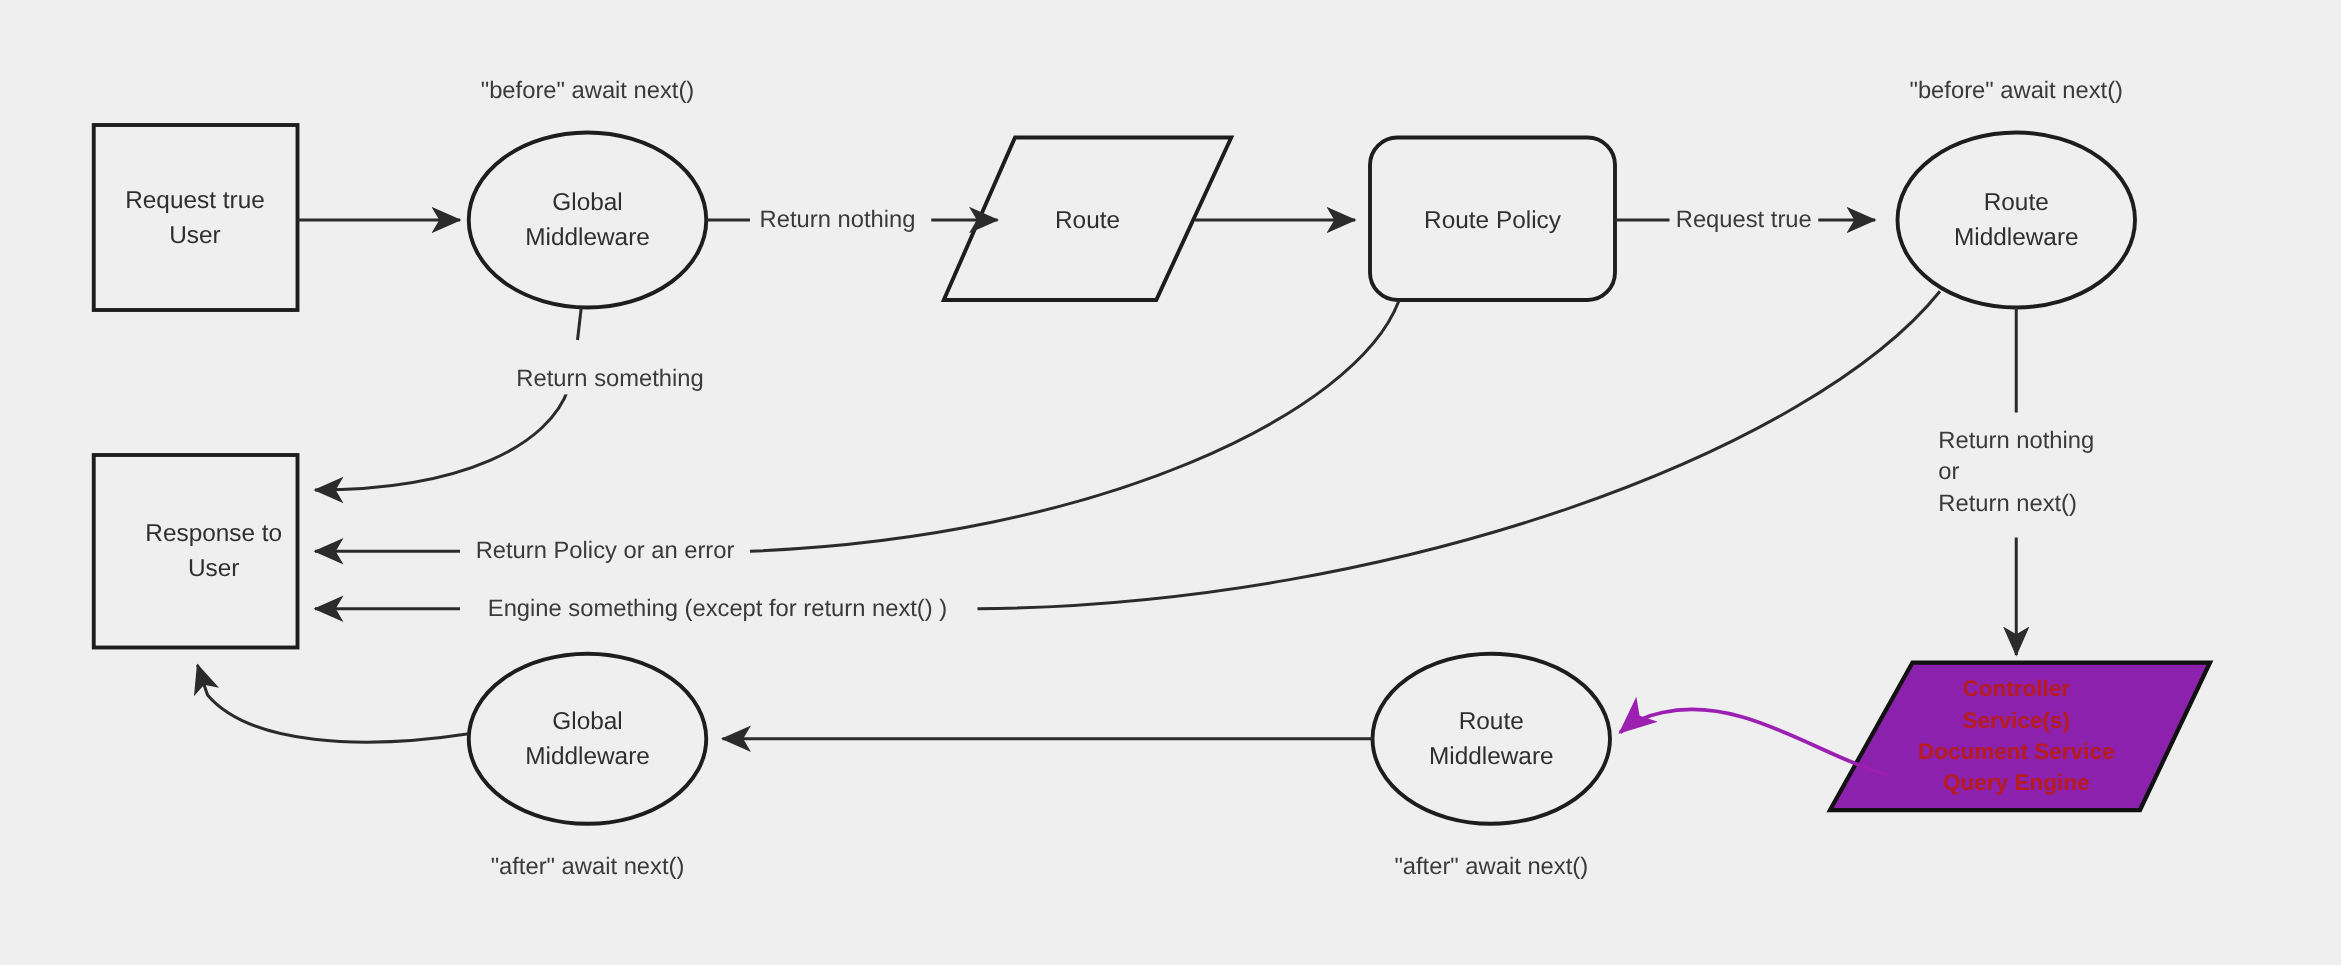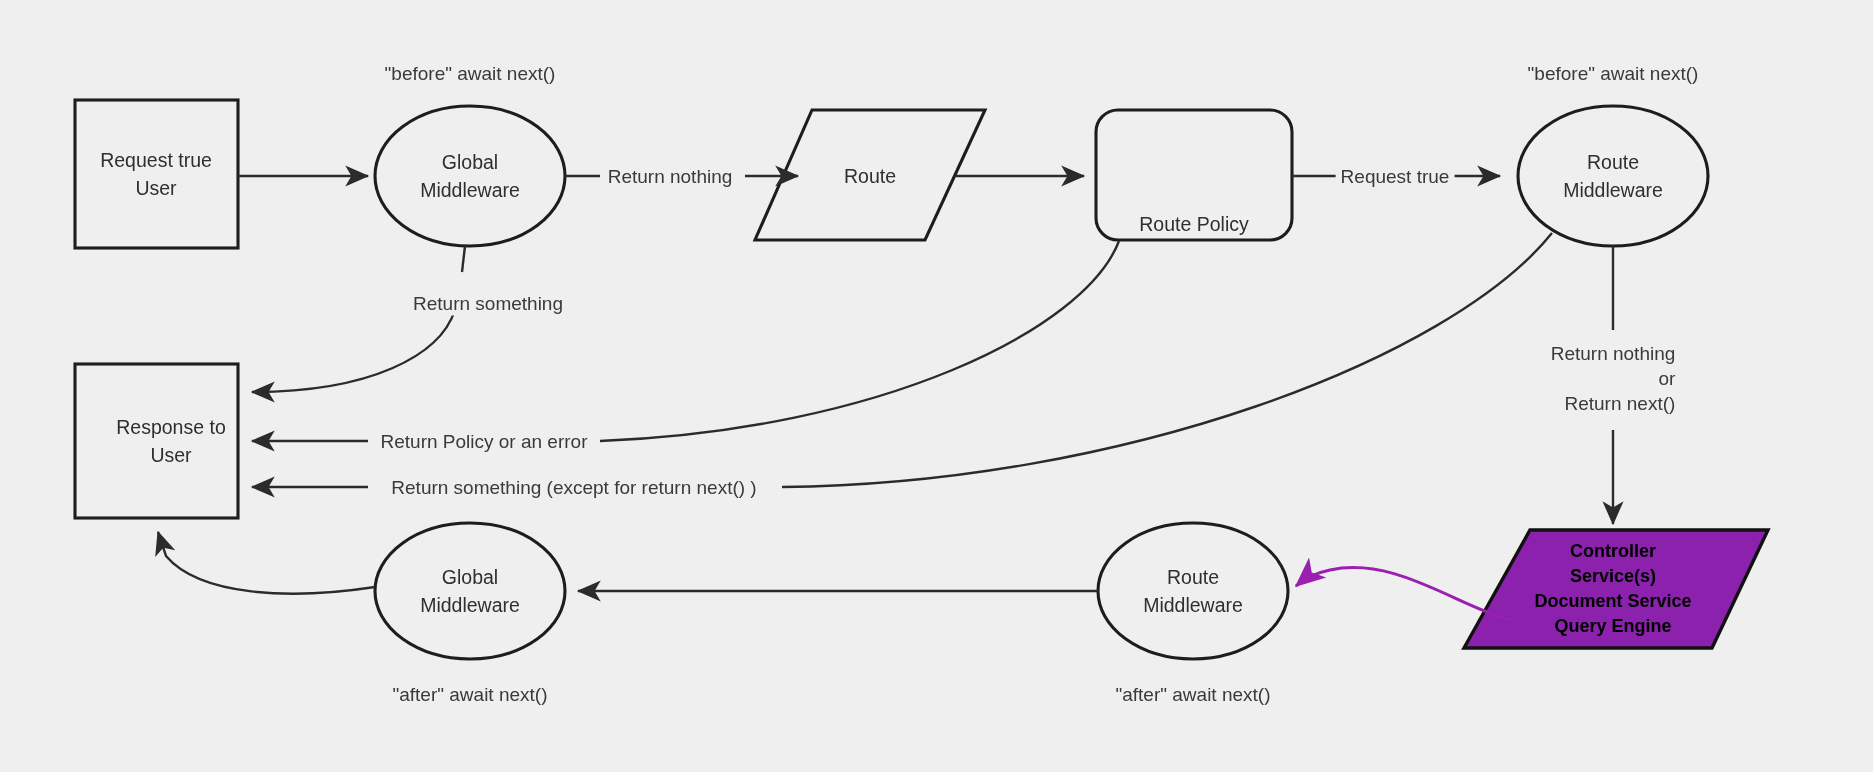--- a/index.html
+++ b/index.html
@@ -46,31 +46,31 @@
     position: absolute;
     color: #2f2f2f;
     font-size: 19.5px;
     line-height: 28px;
     text-align: center;
     white-space: pre;
     transform: translate(-50%, -50%);
     pointer-events: none;
   }
   .nodelabel.purple {
-    color: #000000;
+    color: #b91c1c;
     font-weight: bold;
     font-size: 18px;
     line-height: 25px;
   }
   .edgelabel {
     position: absolute;
     color: #3a3a3a;
     font-size: 19px;
     line-height: 25px;
-    text-align: right;
+    text-align: left;
     white-space: pre;
     transform: translate(-50%, -50%);
     background: #efefef;
     padding: 0 5px;
     pointer-events: none;
   }
   .annot {
     position: absolute;
     color: #3a3a3a;
     font-size: 19px;
@@ -144,21 +144,21 @@
   </svg>
 
   <div class="nodelabel" style="left:156px; top:174px;">Request true
 User</div>
 
   <div class="nodelabel" style="left:470px; top:176px;">Global
 Middleware</div>
 
   <div class="nodelabel" style="left:870px; top:176px;">Route</div>
 
-  <div class="nodelabel" style="left:1194px; top:176px;margin-top:48px;">Route Policy</div>
+  <div class="nodelabel" style="left:1194px; top:176px;">Route Policy</div>
 
   <div class="nodelabel" style="left:1613px; top:176px;">Route
 Middleware</div>
 
   <div class="nodelabel" style="left:171px; top:441px;">Response to
 User</div>
 
   <div class="nodelabel" style="left:470px; top:591px;">Global
 Middleware</div>
 
@@ -171,21 +171,21 @@
 Query Engine</div>
 
   <div class="edgelabel" style="left:670px; top:176px;">Return nothing</div>
 
   <div class="edgelabel" style="left:1395px; top:176px;">Request true</div>
 
   <div class="edgelabel" style="left:459px; top:303px;margin-left:29px;">Return something</div>
 
   <div class="edgelabel" style="left:484px; top:441px;">Return Policy or an error</div>
 
-  <div class="edgelabel" style="left:574px; top:487px;">Return something (except for return next() )</div>
+  <div class="edgelabel" style="left:574px; top:487px;">Engine something (except for return next() )</div>
 
   <div class="edgelabel" style="left:1613px; top:378px;">Return nothing
 or
 Return next()</div>
 
   <div class="annot" style="left:470px; top:73px;">"before" await next()</div>
 
   <div class="annot" style="left:1613px; top:73px;">"before" await next()</div>
 
   <div class="annot" style="left:470px; top:694px;">"after" await next()</div>

